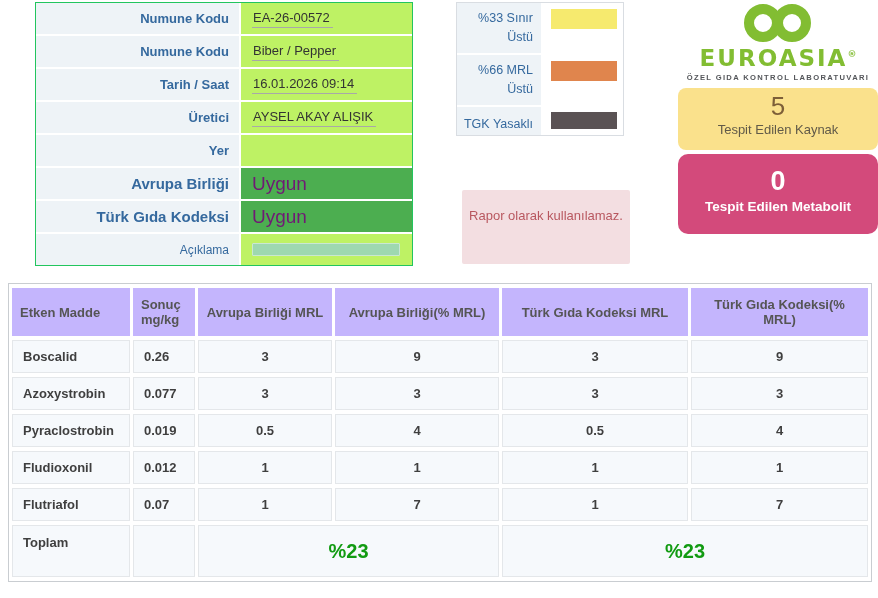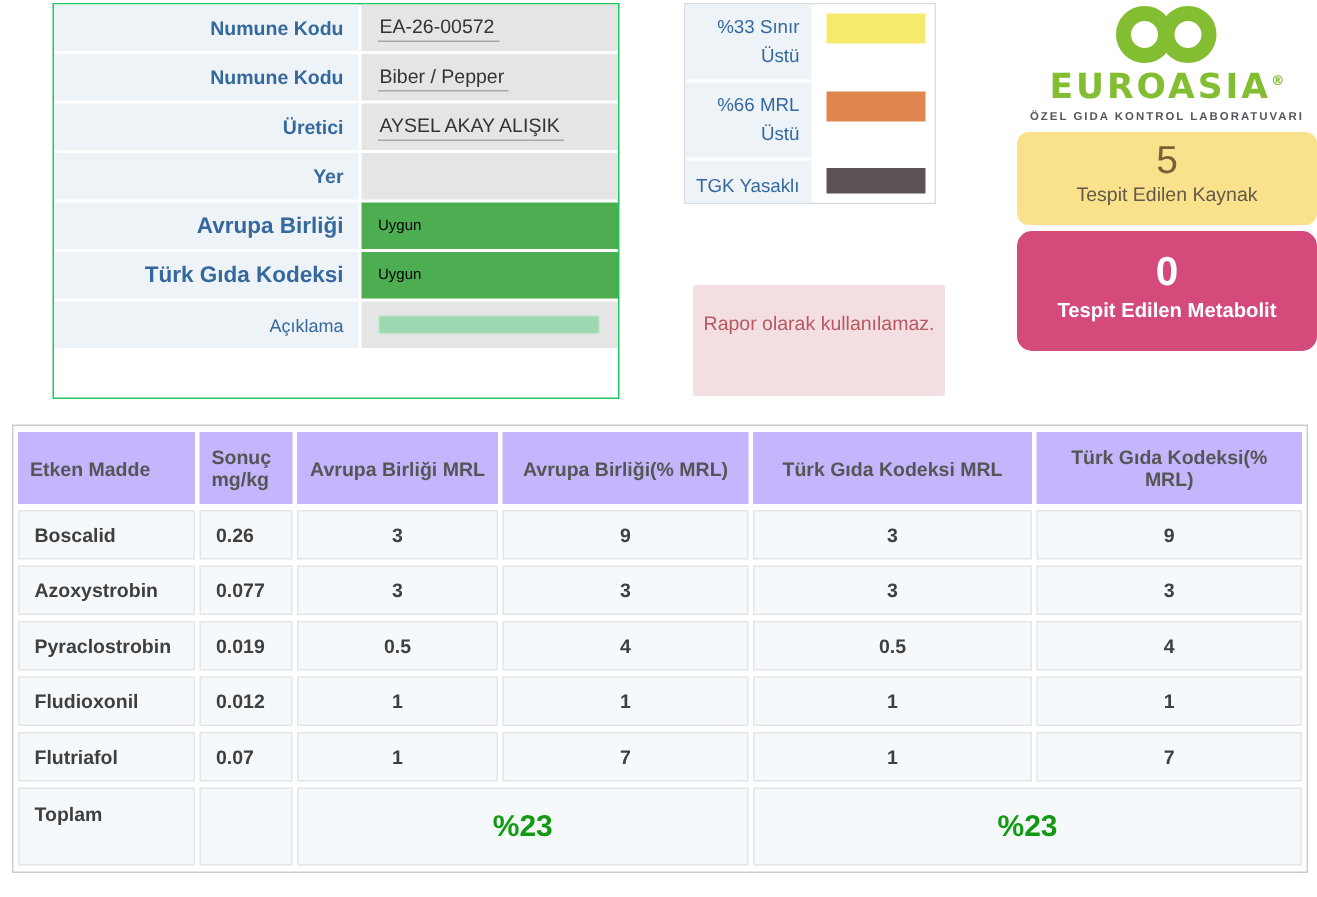--- a/index.html
+++ b/index.html
@@ -11,24 +11,24 @@
   .info-panel { position: absolute; left: 35px; top: 2px; width: 378px; height: 264px;
                 border: 1px solid #22c55e; background: #fff; }
   .info-row { display: flex; height: 31px; margin-bottom: 2px; }
   .info-row:last-child { margin-bottom: 0; }
   .info-label { width: 203px; background: #eef3f7; display: flex; align-items: center;
                 justify-content: flex-end; padding-right: 10px; margin-right: 2px;
                 color: #35699e; font-size: 13px; font-weight: bold; }
   .info-row.big .info-label { font-size: 15px; }
   .info-row.small .info-label { font-size: 12px; font-weight: normal; }
   .info-value { flex: 1; display: flex; align-items: center; padding-left: 11px;
-                background: #e5e5e5; font-size: 13px; color: #333; }
+                background: #bef264; font-size: 13px; color: #333; }
   .u { display: inline-block; border-bottom: 1px solid #a8a8a8; padding: 1px 3px 2px 1px; }
   .u:empty { border-bottom: none; }
-  .info-value.status { color: #000000; font-size: 10px; padding-left: 11px; }
+  .info-value.status { color: #701a75; font-size: 19px; padding-left: 11px; }
   .note-bar { height: 13px; width: calc(100% - 12px); border: 1px solid #c9e7d2; border-radius: 1px; }
 
   
   .legend-panel { position: absolute; left: 456px; top: 2px; width: 168px;
                   border: 1px solid #d9dde2; background: #fff; }
   .legend-row { display: flex; margin-bottom: 2px; }
   .legend-row.tall { height: 50px; }
   .legend-row.short { height: 28px; margin-bottom: 0; }
   .legend-label { width: 84px; background: #eef3f7; margin-right: 2px; color: #35699e;
                   font-size: 12.5px; text-align: right; padding: 6px 8px 0 4px; line-height: 1.55; }
@@ -85,20 +85,26 @@
           <span class="u">EA-26-00572</span>
         </div>
     </div>
     <div class="info-row">
       <div class="info-label">Numune Kodu</div>
       <div class="info-value">
           <span class="u">Biber / Pepper</span>
         </div>
     </div>
     <div class="info-row">
+      <div class="info-label">Tarih / Saat</div>
+      <div class="info-value">
+          <span class="u">16.01.2026 09:14</span>
+        </div>
+    </div>
+    <div class="info-row">
       <div class="info-label">Üretici</div>
       <div class="info-value">
           <span class="u">AYSEL AKAY ALIŞIK</span>
         </div>
     </div>
     <div class="info-row">
       <div class="info-label">Yer</div>
       <div class="info-value">
           <span class="u"></span>
         </div>

